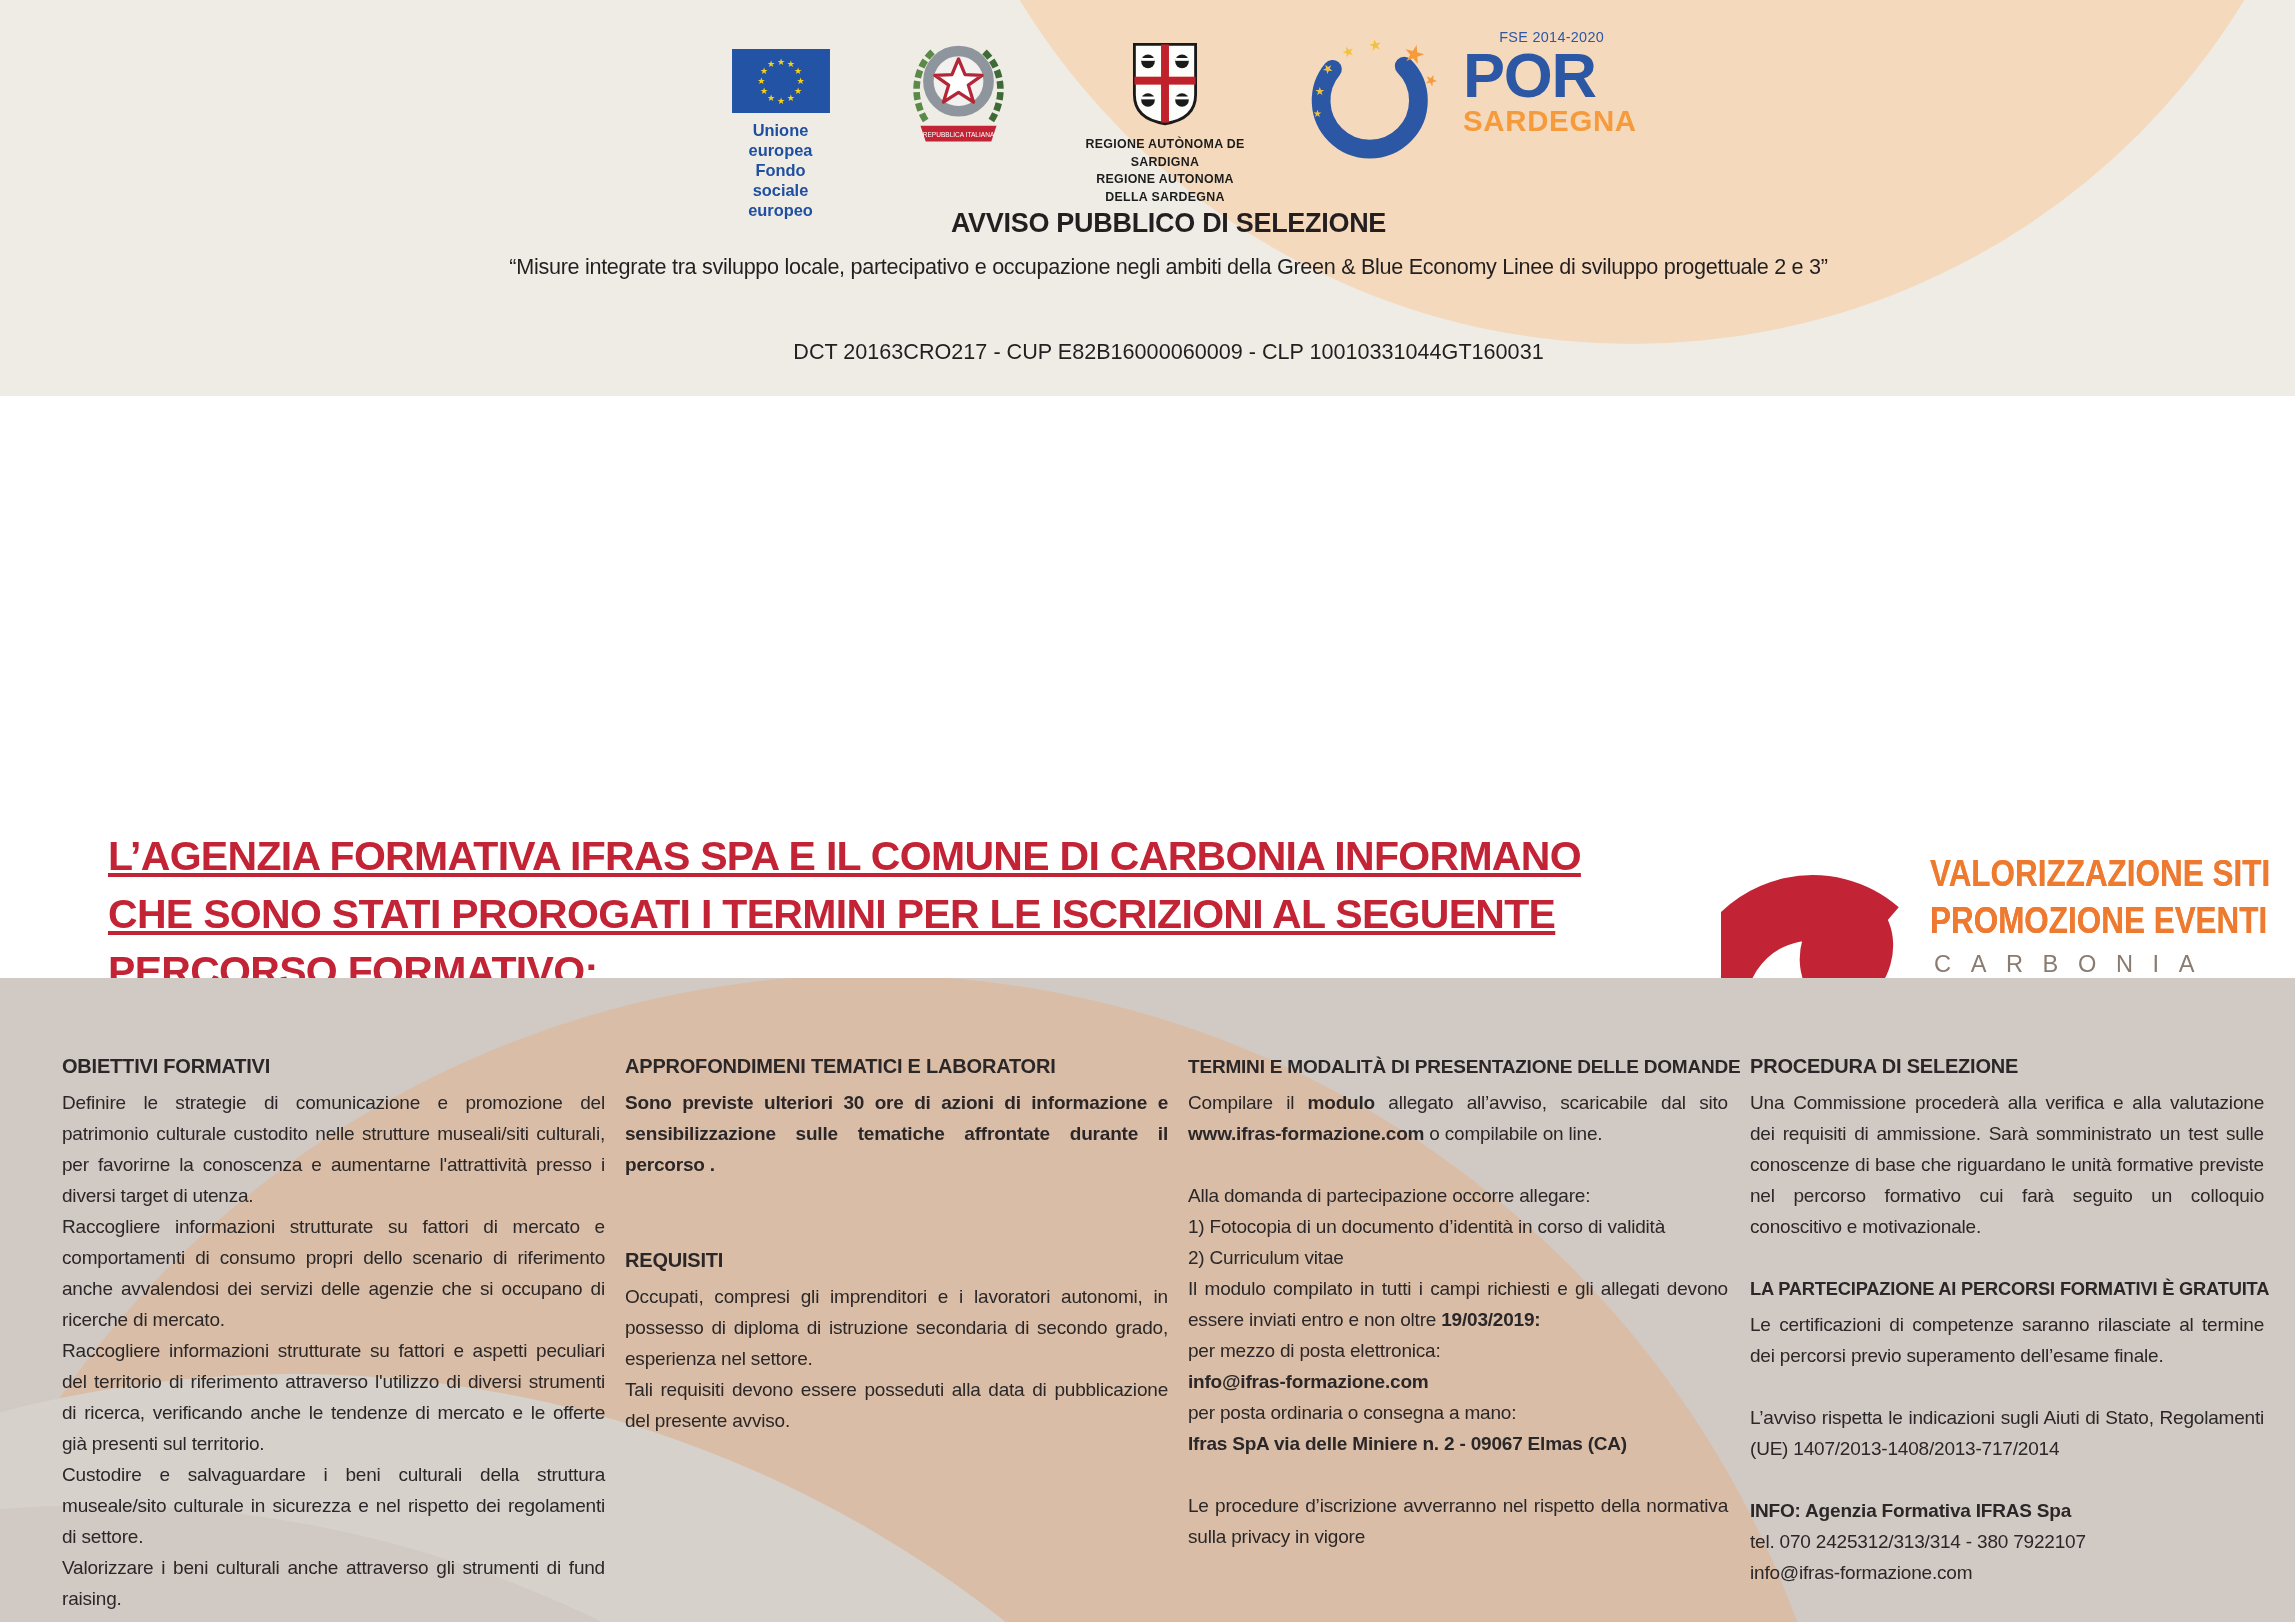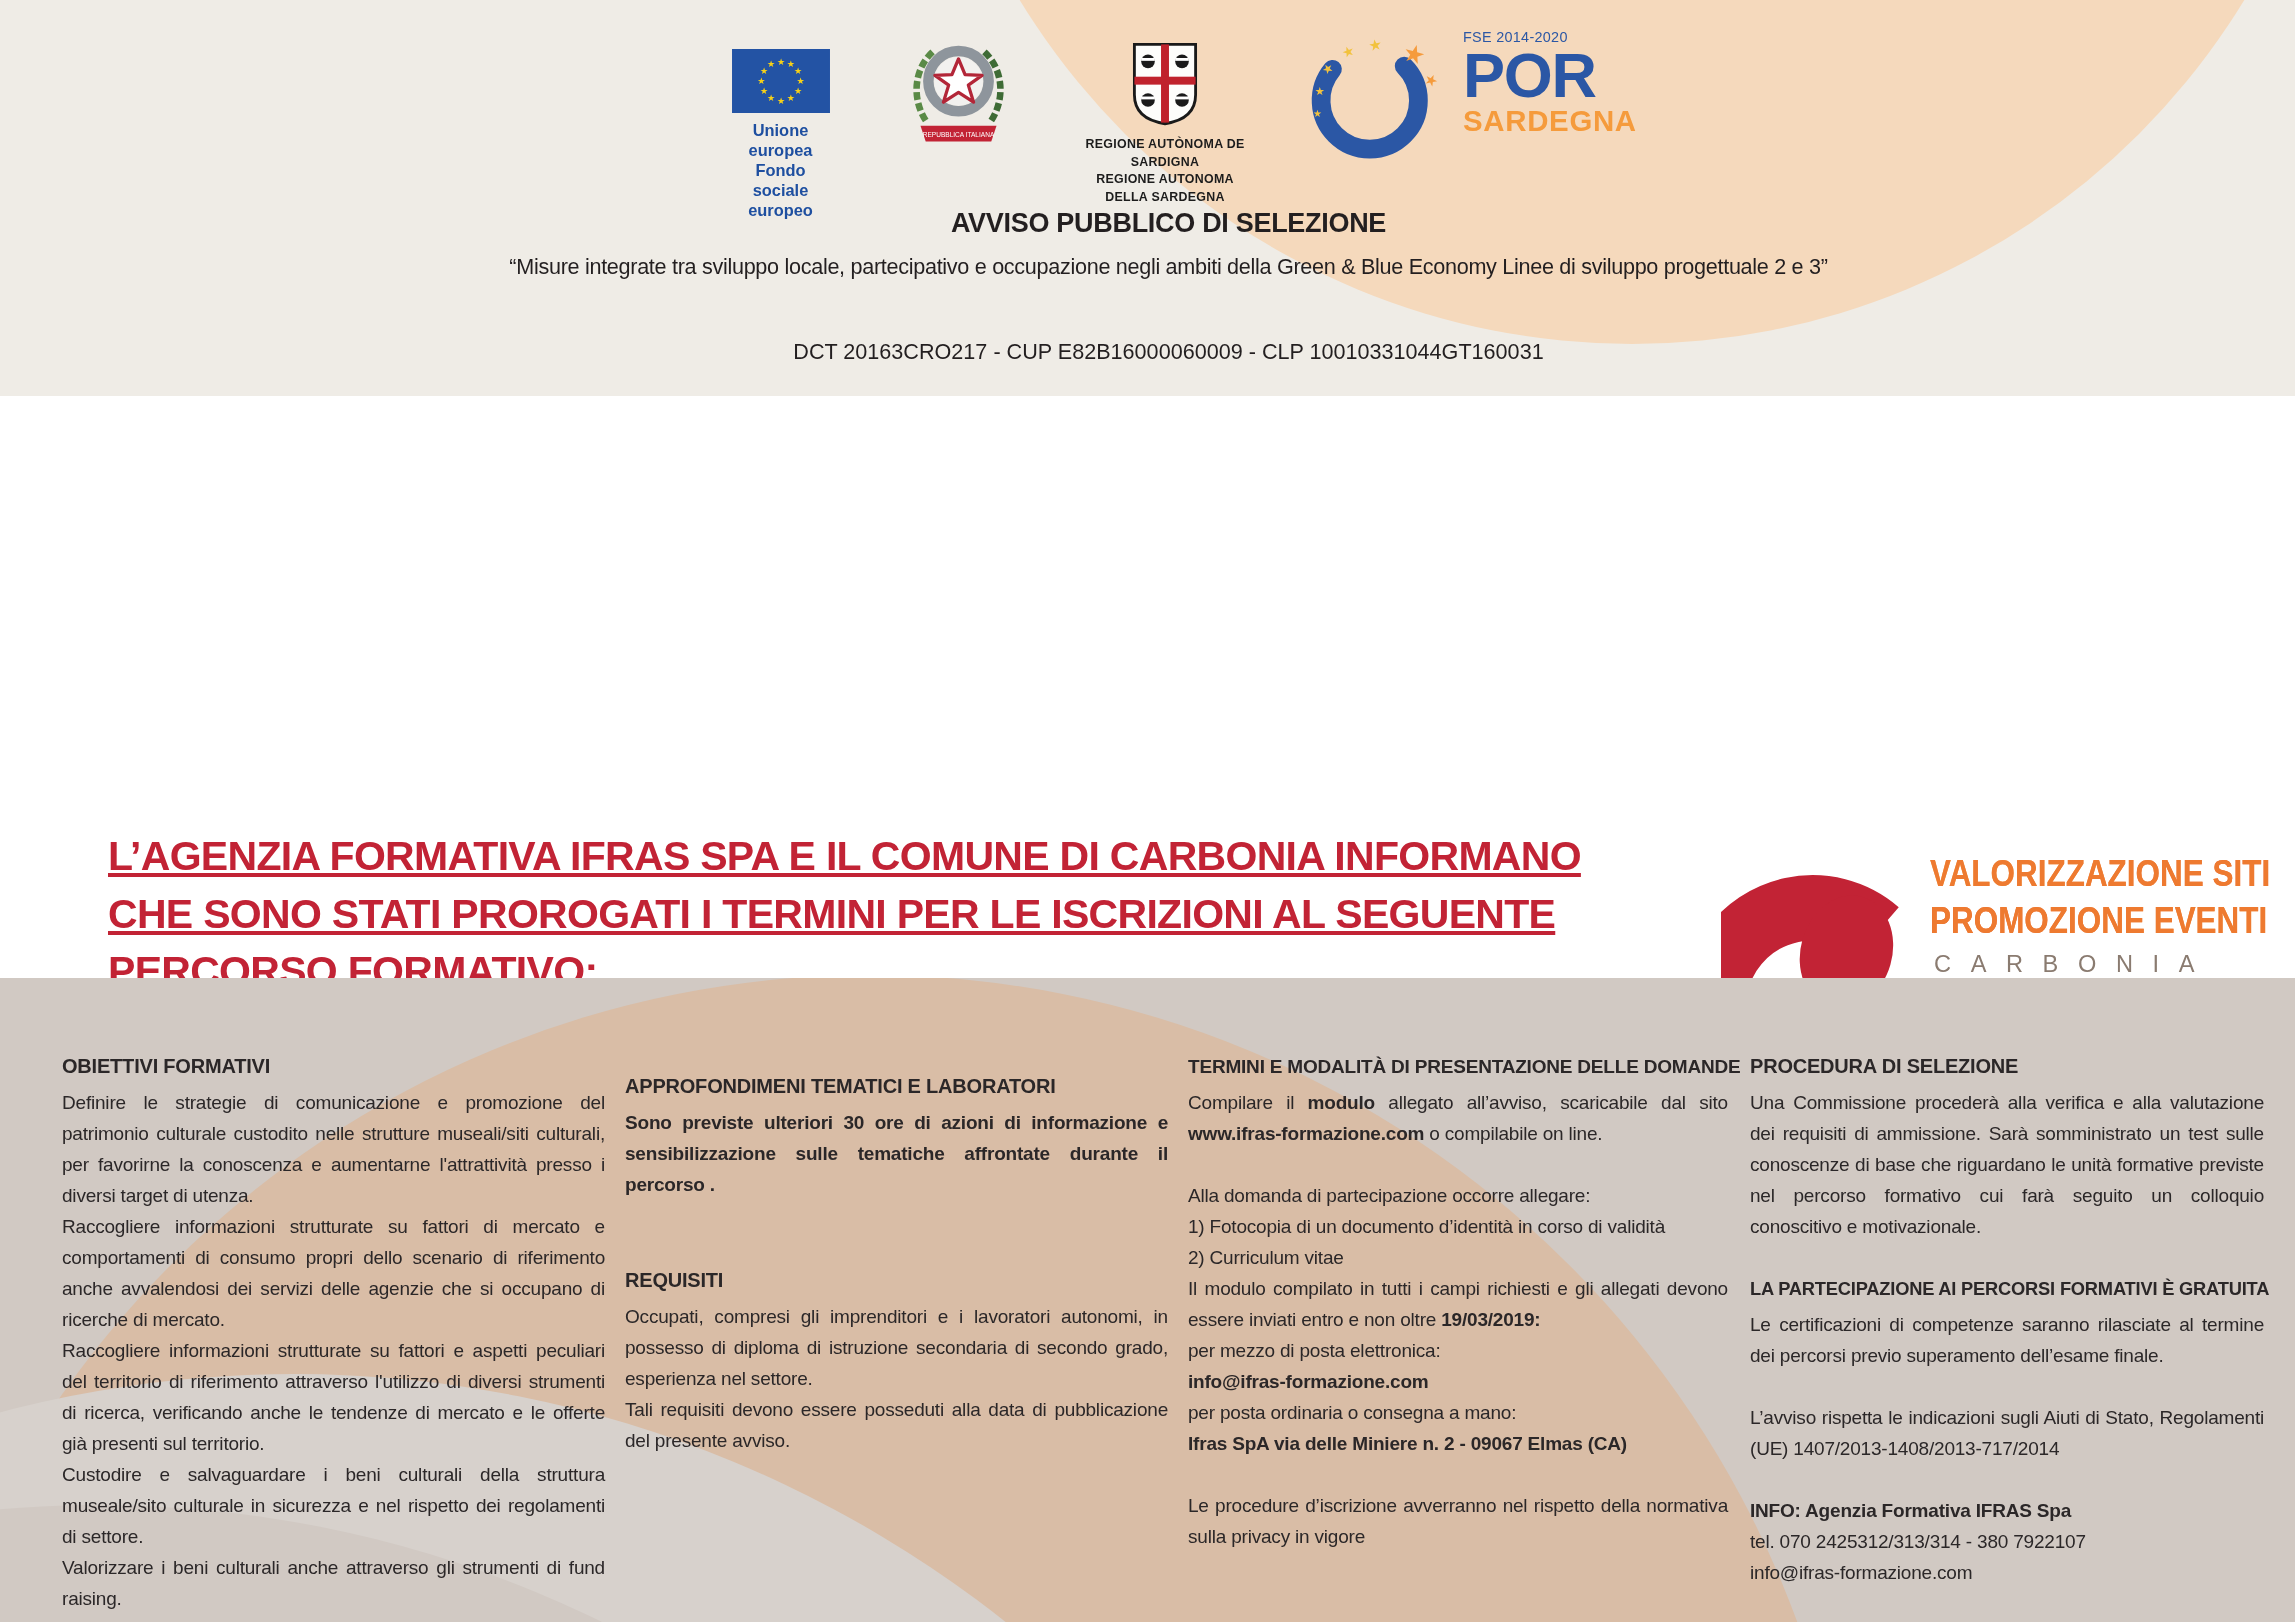--- a/index.html
+++ b/index.html
@@ -11,21 +11,21 @@
   
   .band-top{position:absolute;left:0;top:0;width:2295px;height:396px;background:#efece6;overflow:hidden;}
   .peach-circle{position:absolute;left:915px;top:-1090px;width:1434px;height:1434px;border-radius:50%;background:#f5d9bc;}
   .logo-caption{color:#1e4fa0;font-weight:bold;font-size:16.4px;line-height:20px;text-align:center;}
   .sar-caption{color:#1c1c1c;font-weight:bold;font-size:12.4px;line-height:17.7px;text-align:center;letter-spacing:0.3px;}
   .notice-line{position:absolute;left:0;width:2295px;text-align:center;white-space:nowrap;color:#231f20;padding-left:21px;}
   .n1{top:208px;font-size:27px;font-weight:bold;letter-spacing:-0.3px;}
   .n2{top:254px;font-size:21.6px;letter-spacing:-0.3px;}
   .n3{top:296px;font-size:21.6px;letter-spacing:-0.3px;}
   .n4{top:339px;font-size:21.6px;letter-spacing:0;}
-  .por-fse{font-size:14.4px;color:#2b57a5;text-align:left;letter-spacing:0.3px;}
+  .por-fse{font-size:14.4px;color:#2b57a5;text-align:right;letter-spacing:0.3px;}
   .por-name{font-size:63px;font-weight:bold;color:#2b57a5;line-height:60px;letter-spacing:-1.3px;}
   .por-region{font-size:29.4px;font-weight:bold;color:#f59b3c;letter-spacing:0.7px;line-height:31px;}
   
   .mid{position:absolute;left:0;top:396px;width:2295px;height:582px;background:#ffffff;}
   .big-title{position:absolute;left:108px;white-space:nowrap;color:#c22335;font-size:41px;font-weight:bold;letter-spacing:-0.7px;text-decoration:underline;}
   .th{position:absolute;top:674px;height:30px;border-bottom:2.6px solid #c22335;color:#c22335;
       font-weight:bold;font-size:18.3px;box-sizing:border-box;letter-spacing:-0.3px;}
   .td{position:absolute;top:707px;height:200px;box-sizing:border-box;line-height:33px;}
   .bg-d{background:#cfc6c0;}
   .bg-l{background:#edece6;}
@@ -240,21 +240,21 @@
 
 <div class="col" style="left:62px;width:543px;">
   <h3>OBIETTIVI FORMATIVI</h3>
   <p>Definire le strategie di comunicazione e promozione del patrimonio culturale custodito nelle strutture museali/siti culturali, per favorirne la conoscenza e aumentarne l'attrattività presso i diversi target di utenza.</p>
   <p>Raccogliere informazioni strutturate su fattori di mercato e comportamenti di consumo propri dello scenario di riferimento anche avvalendosi dei servizi delle agenzie che si occupano di ricerche di mercato.</p>
   <p>Raccogliere informazioni strutturate su fattori e aspetti peculiari del territorio di riferimento attraverso l'utilizzo di diversi strumenti di ricerca, verificando anche le tendenze di mercato e le offerte già presenti sul territorio.</p>
   <p>Custodire e salvaguardare i beni culturali della struttura museale/sito culturale in sicurezza e nel rispetto dei regolamenti di settore.</p>
   <p>Valorizzare i beni culturali anche attraverso gli strumenti di fund raising.</p>
 </div>
 
-<div class="col" style="left:625px;width:543px;margin-top:20px;">
+<div class="col" style="left:625px;width:543px;">
   <h3>APPROFONDIMENI TEMATICI E LABORATORI</h3>
   <p style="font-weight:bold;">Sono previste ulteriori 30 ore di azioni di informazione e sensibilizzazione sulle tematiche affrontate durante il percorso .</p>
   <h3 style="margin-top:65px;">REQUISITI</h3>
   <p>Occupati, compresi gli imprenditori e i lavoratori autonomi, in possesso di diploma di istruzione secondaria di secondo grado, esperienza nel settore.</p>
   <p>Tali requisiti devono essere posseduti alla data di pubblicazione del presente avviso.</p>
 </div>
 
 <div class="col" style="left:1188px;width:540px;">
   <h3 style="font-size:19px;">TERMINI E MODALITÀ DI PRESENTAZIONE DELLE DOMANDE</h3>
   <p><span>Compilare il </span><b>modulo</b><span> allegato all’avviso, scaricabile dal sito </span><b>www.ifras-formazione.com</b><span> o compilabile on line.</span></p>

